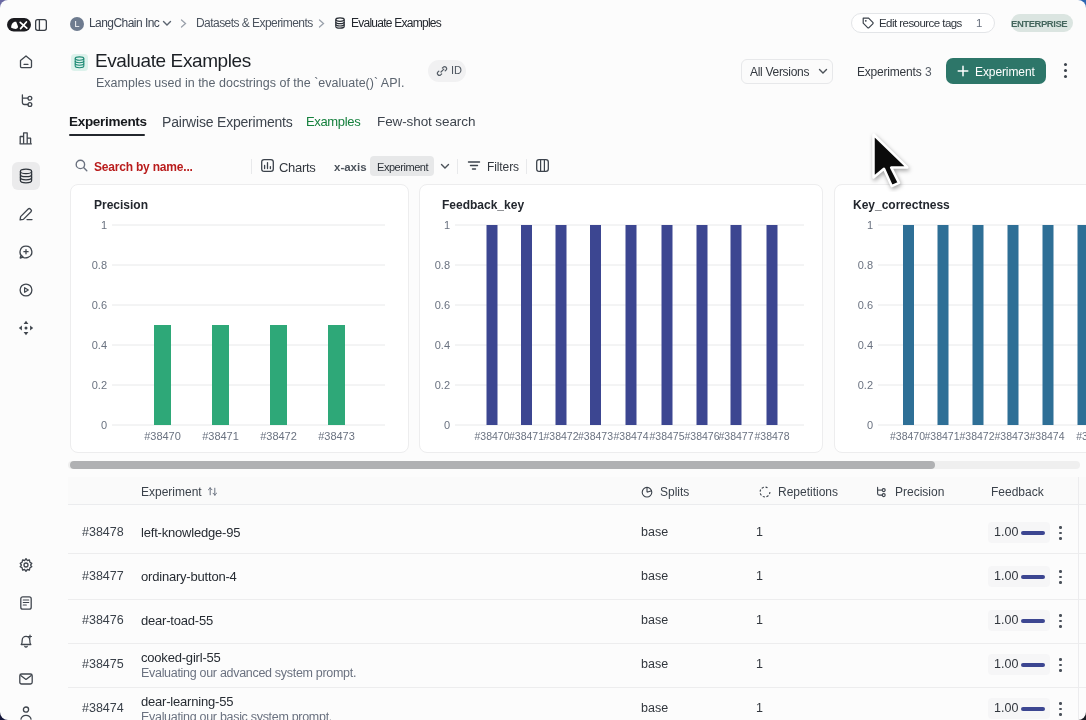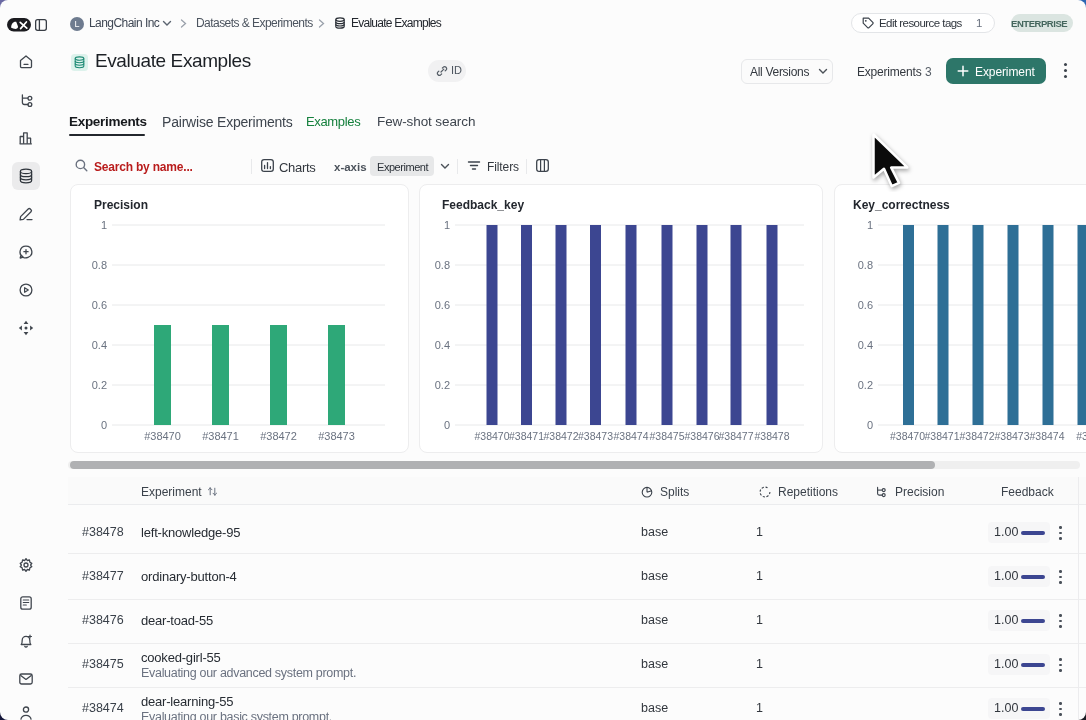--- a/index.html
+++ b/index.html
@@ -128,20 +128,21 @@
       <path d="M2.8 14.6 a5.3 5.3 0 0 1 10.4 0" fill="none" stroke="#40464e" stroke-width="1.3"></path>
     </svg>
 
 <svg class="abs" style="left:71px;top:54px" width="17" height="17" viewBox="0 0 17 17">
   <rect x="0" y="0" width="17" height="17" rx="3.5" fill="#ddf2ec"></rect>
   <ellipse cx="8.5" cy="4.6" rx="4.3" ry="1.7" fill="none" stroke="#1d8a74" stroke-width="1.1"></ellipse>
   <path d="M4.2 4.6 v7.4 c0 .95 1.95 1.7 4.3 1.7 s4.3-.75 4.3-1.7 V4.6" fill="none" stroke="#1d8a74" stroke-width="1.1"></path>
   <path d="M4.2 7.1 c0 .95 1.95 1.7 4.3 1.7 s4.3-.75 4.3-1.7 M4.2 9.6 c0 .95 1.95 1.7 4.3 1.7 s4.3-.75 4.3-1.7" fill="none" stroke="#1d8a74" stroke-width="1.1"></path>
 </svg>
 <div class="abs" style="left:95px;top:50px;font-size:19px;font-weight:500;letter-spacing:-0.4px;color:#1c2025;">Evaluate Examples</div>
+<div class="abs" style="left:96px;top:76px;font-size:12.5px;color:#5c6570;">Examples used in the docstrings of the `evaluate()` API.</div>
 <div class="abs" style="left:428px;top:60px;width:38px;height:22px;background:#f1f1f2;border-radius:11px;"></div>
 <svg class="abs" style="left:436px;top:65px" width="12" height="12" viewBox="0 0 12 12">
       <path d="M5 7 L7.8 4.2 M6.4 3 l1-.9a2 2 0 0 1 2.8 2.8 l-1 .9 M5.6 9 l-1 .9A2 2 0 0 1 1.8 7.1 l1-.9" fill="none" stroke="#555d66" stroke-width="1.2" stroke-linecap="round"></path>
     </svg>
 <div class="abs" style="left:451px;top:64px;font-size:11px;color:#4c545e;">ID</div>
 
 <div class="abs" style="left:741px;top:59px;width:92px;height:25px;border:1px solid #e7e8ea;border-radius:6px;background:#fbfbfb;"></div>
 <div class="abs" style="left:750px;top:65px;font-size:12px;font-weight:500;letter-spacing:-0.3px;color:#33383f;">All Versions</div>
 <svg class="abs" style="left:818px;top:68px;" width="10" height="7" viewBox="0 0 10 7">
       <path d="M1.5 1.5 L5 5 L8.5 1.5" fill="none" stroke="#4b5158" stroke-width="1.4" stroke-linecap="round"></path>
@@ -324,21 +325,21 @@
       <path d="M10.9 6 A4.9 4.9 0 1 1 8.5 1.8" fill="none" stroke="#3b424b" stroke-width="1.1" stroke-dasharray="2.2 1.6"></path>
     </svg>
 <div class="abs" style="left:778px;top:485px;font-size:12px;font-weight:500;color:#3b424b;">Repetitions</div>
 <svg class="abs" style="left:875px;top:486px" width="12" height="12" viewBox="0 0 12 12">
       <path d="M2.6 1.4 V7.6 a1.5 1.5 0 0 0 1.5 1.5 H7.2" fill="none" stroke="#3b424b" stroke-width="1.1" stroke-linecap="round"></path>
       <path d="M2.6 4.1 H7.2" fill="none" stroke="#3b424b" stroke-width="1.1"></path>
       <circle cx="8.7" cy="4.1" r="1.5" fill="none" stroke="#3b424b" stroke-width="1.1"></circle>
       <circle cx="8.7" cy="9.1" r="1.5" fill="none" stroke="#3b424b" stroke-width="1.1"></circle>
     </svg>
 <div class="abs" style="left:895px;top:485px;font-size:12px;font-weight:500;color:#3b424b;">Precision</div>
-<div class="abs" style="left:991px;top:485px;font-size:12px;font-weight:500;color:#3b424b;margin-left:10px;">Feedback</div>
+<div class="abs" style="left:991px;top:485px;font-size:12px;font-weight:500;color:#3b424b;">Feedback</div>
 
 <div id="rows">
       <div class="abs" style="left:82px;top:525px;font-size:12.5px;color:#3a414a;">#38478</div>
       <div class="abs" style="left:141px;top:525px;font-size:13px;letter-spacing:-0.2px;color:#272c33;">left-knowledge-95</div>
       <div class="abs" style="left:641px;top:525px;font-size:12.5px;color:#32373e;">base</div>
       <div class="abs" style="left:756px;top:525px;font-size:12.5px;color:#32373e;">1</div>
       <div class="abs" style="left:988px;top:522px;width:62px;height:21px;background:#f6f6f7;border-radius:4px;"></div>
       <div class="abs" style="left:994px;top:525px;font-size:12.5px;color:#32373e;">1.00</div>
       <div class="abs" style="left:1021px;top:531px;width:24px;height:4px;background:#3c4691;border-radius:2px;"></div>
       <div class="abs" style="left:1059px;top:526px;width:2.6px;height:2.6px;border-radius:50%;background:#4b525b;"></div>

